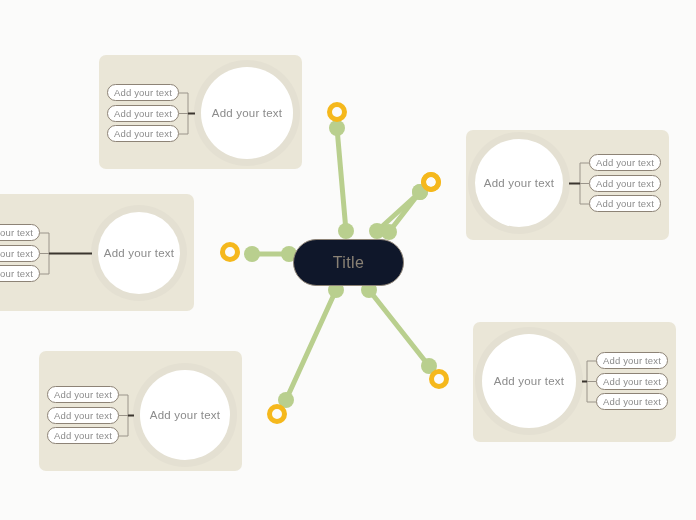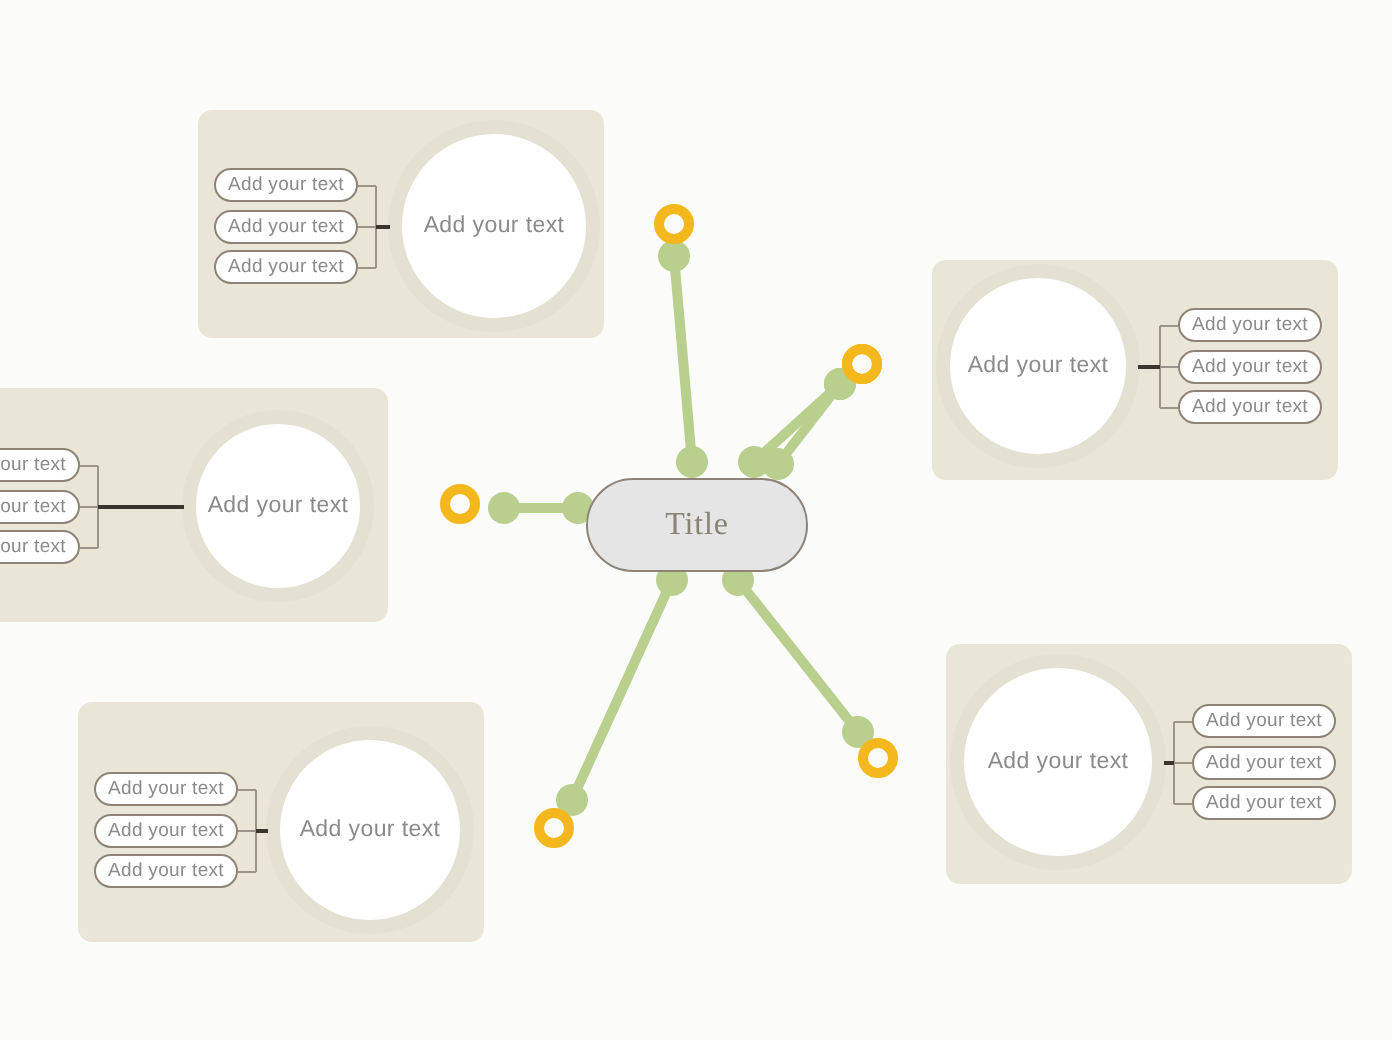--- a/index.html
+++ b/index.html
@@ -217,17 +217,17 @@
       </div>
       <svg class="bracket" width="22" height="49" style="left: 578px; top: 356.5px;">
         <line x1="9" y1="4" x2="9" y2="45" stroke="#9a948a" stroke-width="1"></line>
         <line x1="18" y1="4" x2="9" y2="4" stroke="#9a948a" stroke-width="1"></line>
         <line x1="18" y1="24.5" x2="9" y2="24.5" stroke="#9a948a" stroke-width="1"></line>
         <line x1="18" y1="45" x2="9" y2="45" stroke="#9a948a" stroke-width="1"></line>
         <line x1="9" y1="24.5" x2="4" y2="24.5" stroke="#3a352e" stroke-width="2"></line>
       </svg>
     </div>
 
-  <div class="hub" id="hub" style="left: 293px; top: 239px; width: 111px; height: 47px; background: #e5e5e5; border-color: rgb(141, 131, 118); font-family: Liberation Serif, serif;">
+  <div class="hub" id="hub" style="left: 293px; top: 239px; width: 111px; height: 47px; background: #0f172a; border-color: rgb(141, 131, 118);">
     <span class="hub-label" style="color: rgb(138, 130, 117);">Title</span>
   </div>
 
 </div>
 
 </body></html>

